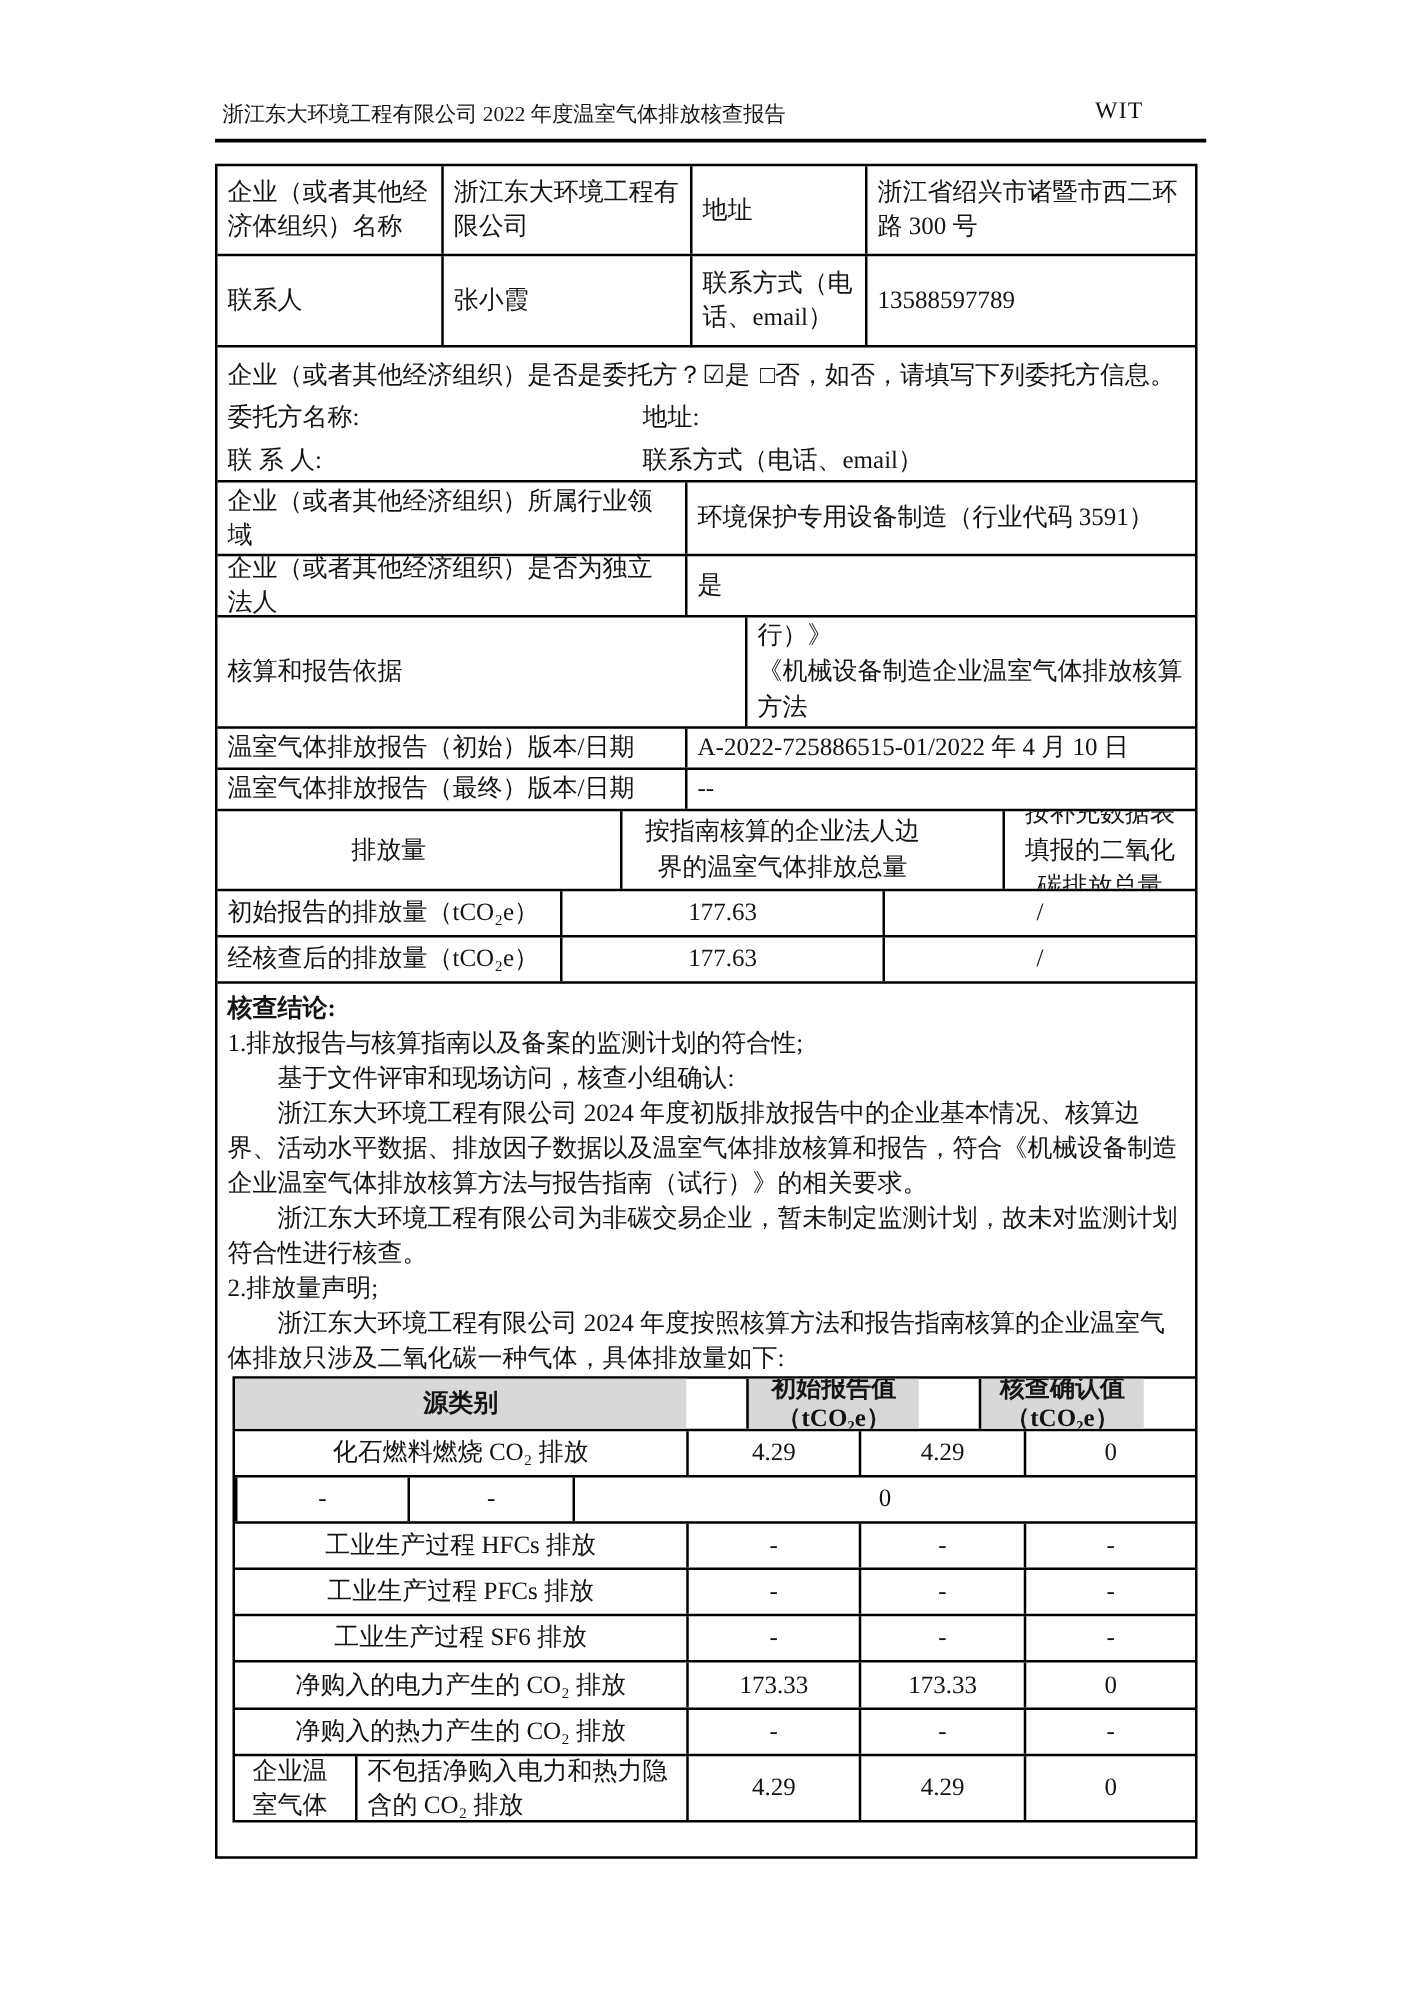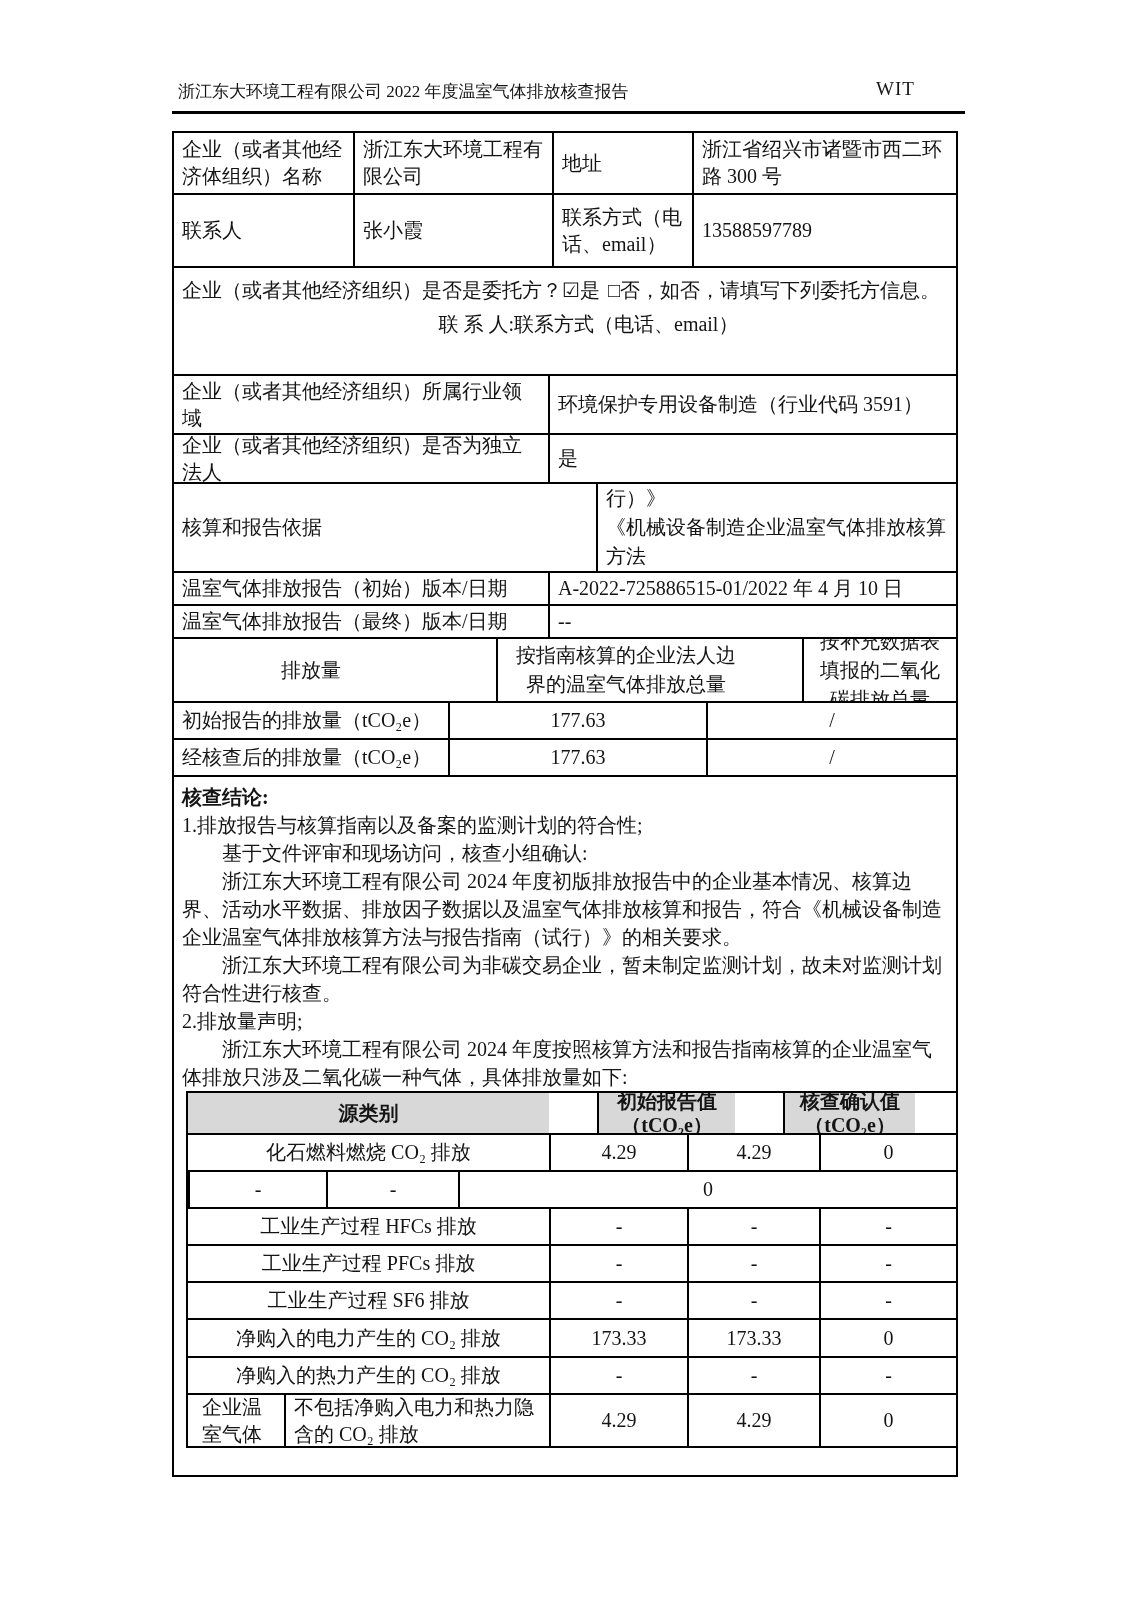--- a/index.html
+++ b/index.html
@@ -12,21 +12,21 @@
   .doc{position:absolute;left:172px;top:131px;width:786px;border:2px solid #000;box-sizing:border-box;}
   .row{display:flex;border-top:2px solid #000;box-sizing:border-box;align-items:stretch;}
   .row.first{border-top:none;}
   .cell{border-left:2px solid #000;box-sizing:border-box;display:flex;align-items:center;
         padding:2px 8px;font-size:20px;line-height:27px;overflow:hidden;}
   .cell.nol{border-left:none;}
   .c-center{justify-content:center;text-align:center;}
   .nowrap{white-space:nowrap;}
   .preline{white-space:pre-line;margin-left:48px;}
 
-  .client-cell{display:block;padding:5px 8px 0 8px;font-size:20px;line-height:34px;text-align:right;}
+  .client-cell{display:block;padding:5px 8px 0 8px;font-size:20px;line-height:34px;}
   .client-line{display:flex;}
   .client-line .lft{flex:0 0 332px;}
 
   .concl-cell{display:block;padding:0;}
   .concl-text{padding:6px 6px 0 8px;font-size:20px;line-height:28px;}
   .concl-title{font-weight:bold;}
 
   .t2{margin:0 0 0 12px;width:772px;border:2px solid #000;box-sizing:border-box;background:#fff;}
   .t2 .cell{font-size:20px;}
   .t2 .hd{background:#d8d8d8;font-weight:bold;line-height:24px;}
@@ -36,21 +36,21 @@
 <body>
 
 <div class="page">
 
   <div class="hdr-title">浙江东大环境工程有限公司 2022 年度温室气体排放核查报告</div>
   <div class="hdr-logo">WIT</div>
   <div class="hdr-rule"></div>
 
   <div class="doc">
 
-    <div class="row first" style="height:60px">
+    <div class="row first" style="height:70px">
       <div class="cell nol" style="flex:0 0 179px">企业（或者其他经济体组织）名称</div>
       <div class="cell" style="flex:0 0 199px">浙江东大环境工程有限公司</div>
       <div class="cell" style="flex:0 0 140px">地址</div>
       <div class="cell" style="flex:1">浙江省绍兴市诸暨市西二环路 300 号</div>
     </div>
 
     <div class="row" style="height:73px">
       <div class="cell nol" style="flex:0 0 179px">联系人</div>
       <div class="cell" style="flex:0 0 199px">张小霞</div>
       <div class="cell" style="flex:0 0 140px">联系方式（电话、email）</div>
@@ -60,20 +60,24 @@
     <div class="row" style="height:108px">
       <div class="cell nol client-cell" style="flex:1">
         <div class="client-line">
           <span>企业（或者其他经济组织）是否是委托方？</span>
           <span>☑</span>
             <span>是</span>
           <span style="width:8px"></span>
           <span>□</span>
             <span>否</span>
           <span>，如否，请填写下列委托方信息。</span>
+        </div>
+        <div class="client-line">
+          <span class="lft">委托方名称:</span>
+          <span>地址:</span>
         </div>
         <div class="client-line">
           <span class="lft">联 系 人:</span>
           <span>联系方式（电话、email）</span>
         </div>
       </div>
     </div>
 
     <div class="row" style="height:59px">
       <div class="cell nol" style="flex:0 0 374px">企业（或者其他经济组织）所属行业领域</div>

